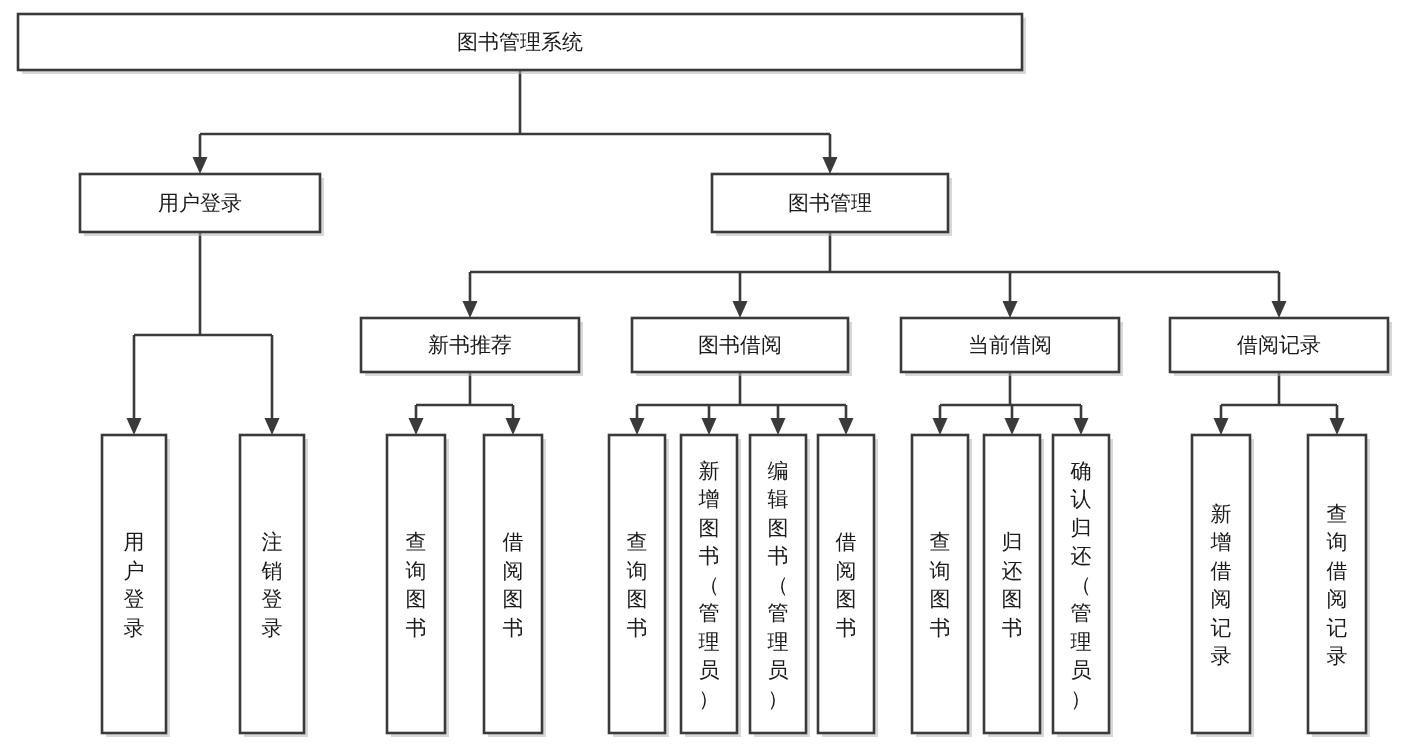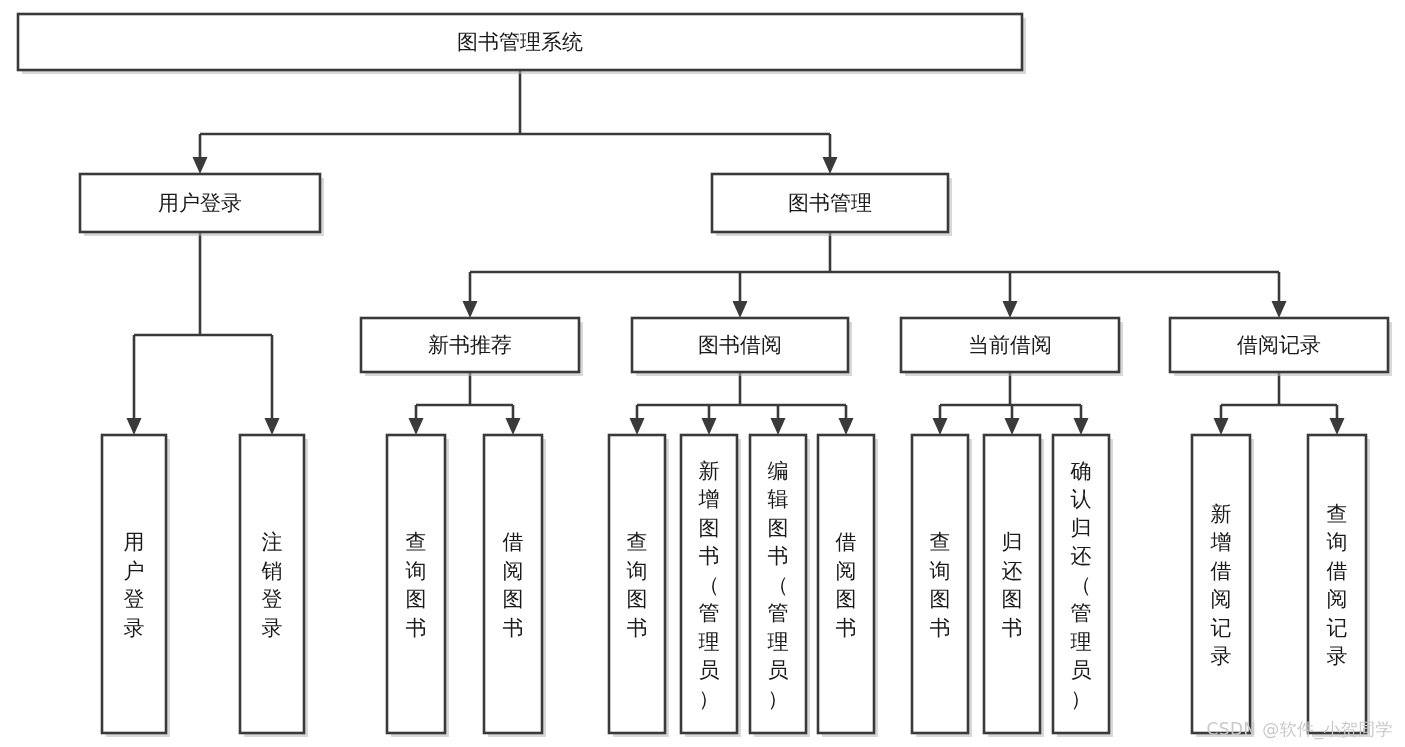--- a/index.html
+++ b/index.html
@@ -227,14 +227,13 @@
           <rect x="1192" y="435" width="58" height="298" class="node-box"></rect>
           <text x="1221" y="0" class="node-label-v"><tspan x="1221" y="520.73">新</tspan><tspan x="1221" y="549.23">增</tspan><tspan x="1221" y="577.73">借</tspan><tspan x="1221" y="606.23">阅</tspan><tspan x="1221" y="634.73">记</tspan><tspan x="1221" y="663.23">录</tspan></text>
         </g>
         <g>
           <rect x="1312" y="439" width="58" height="298" class="node-shadow"></rect>
           <rect x="1308" y="435" width="58" height="298" class="node-box"></rect>
           <text x="1337" y="0" class="node-label-v"><tspan x="1337" y="520.73">查</tspan><tspan x="1337" y="549.23">询</tspan><tspan x="1337" y="577.73">借</tspan><tspan x="1337" y="606.23">阅</tspan><tspan x="1337" y="634.73">记</tspan><tspan x="1337" y="663.23">录</tspan></text>
         </g>
       </g>
     </svg>
-  <div class="watermark-text">CSDN @软件_小贺同学</div>
 </div>
 
 </body></html>

